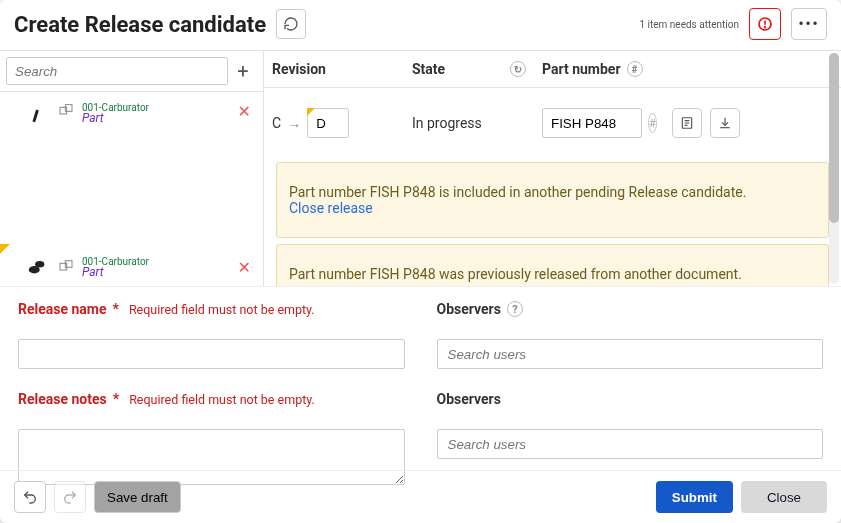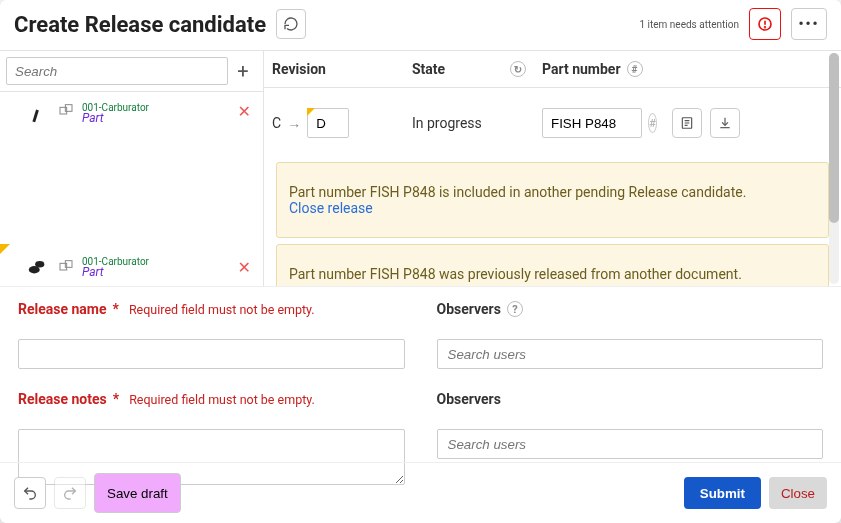--- a/index.html
+++ b/index.html
@@ -117,27 +117,27 @@
   .ta-in { height:56px; border:1px solid #ccc; border-radius:2px; padding:6px 8px; resize:both; }
   .sel-in { height:30px; border:1px solid #ccc; border-radius:2px; padding:0 10px; font-style:italic; color:#888; width:100%;}
   .help-q { width:16px;height:16px;border:1px solid #bbb;border-radius:50%;display:flex;align-items:center;justify-content:center;font-size:11px;color:#888;}
 
   .footer {
     position:absolute; left:0; right:0; bottom:0;
     display:flex; align-items:center; padding:10px 14px; gap:8px;
     border-top:1px solid #eee;
   }
   .ghost-btn {
-    height:40px; padding:0 12px; border:1px solid #ccc; border-radius:4px; background:#f0abfc; cursor:pointer;
+    height:32px; padding:0 12px; border:1px solid #ccc; border-radius:4px; background:#a3a3a3; cursor:pointer;
   }
   .primary-btn {
     height:32px; padding:0 16px; border:none; border-radius:4px; background:#1558c9; color:#fff; font-weight:700; cursor:pointer;
   }
   .grey-btn {
-    height:32px; padding:0 12px; border:none; border-radius:4px; background:#d9d9d9; color:#b91c1c; cursor:pointer;
+    height:32px; padding:0 26px; border:none; border-radius:4px; background:#d9d9d9; color:#0f172a; cursor:pointer;
   }
   .undo-btn,.redo-btn{
     width:32px; height:32px; border:1px solid #ccc; border-radius:4px; background:#fff; display:flex;align-items:center;justify-content:center;cursor:pointer;
   }
   .redo-btn{ opacity:.45; }
 </style>
 </head>
 <body>
 
 <div class="hdr">

